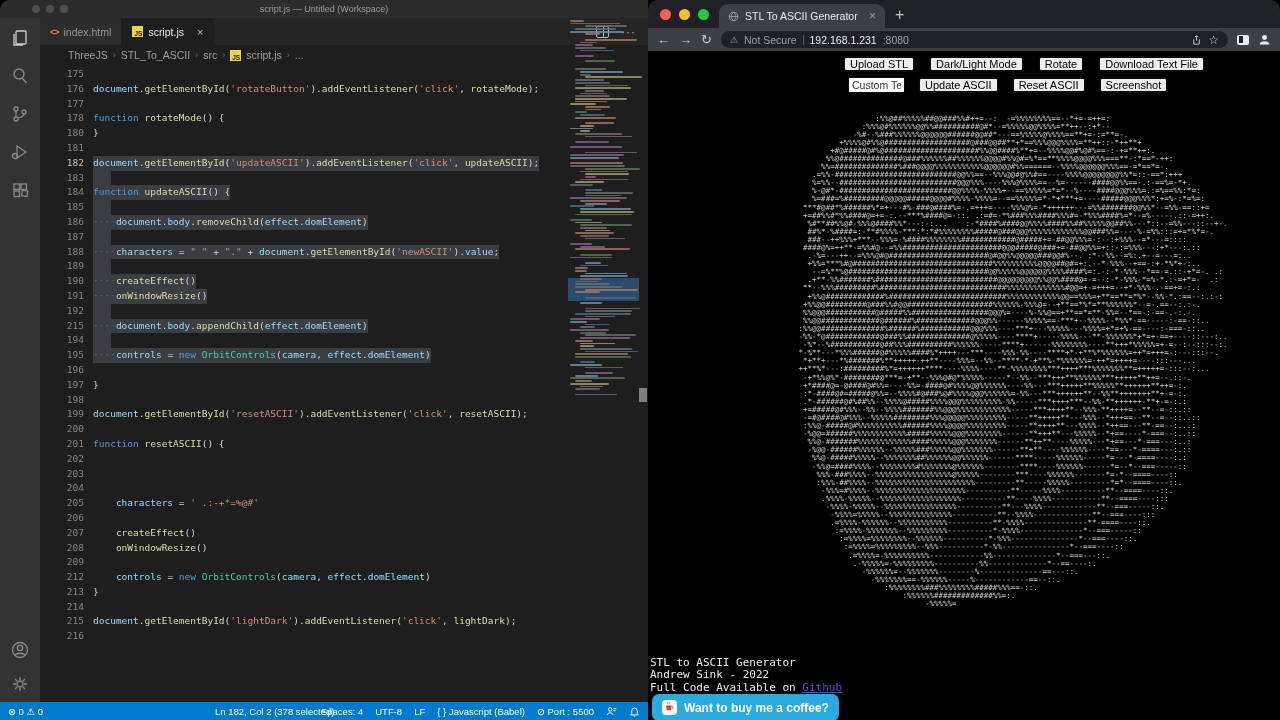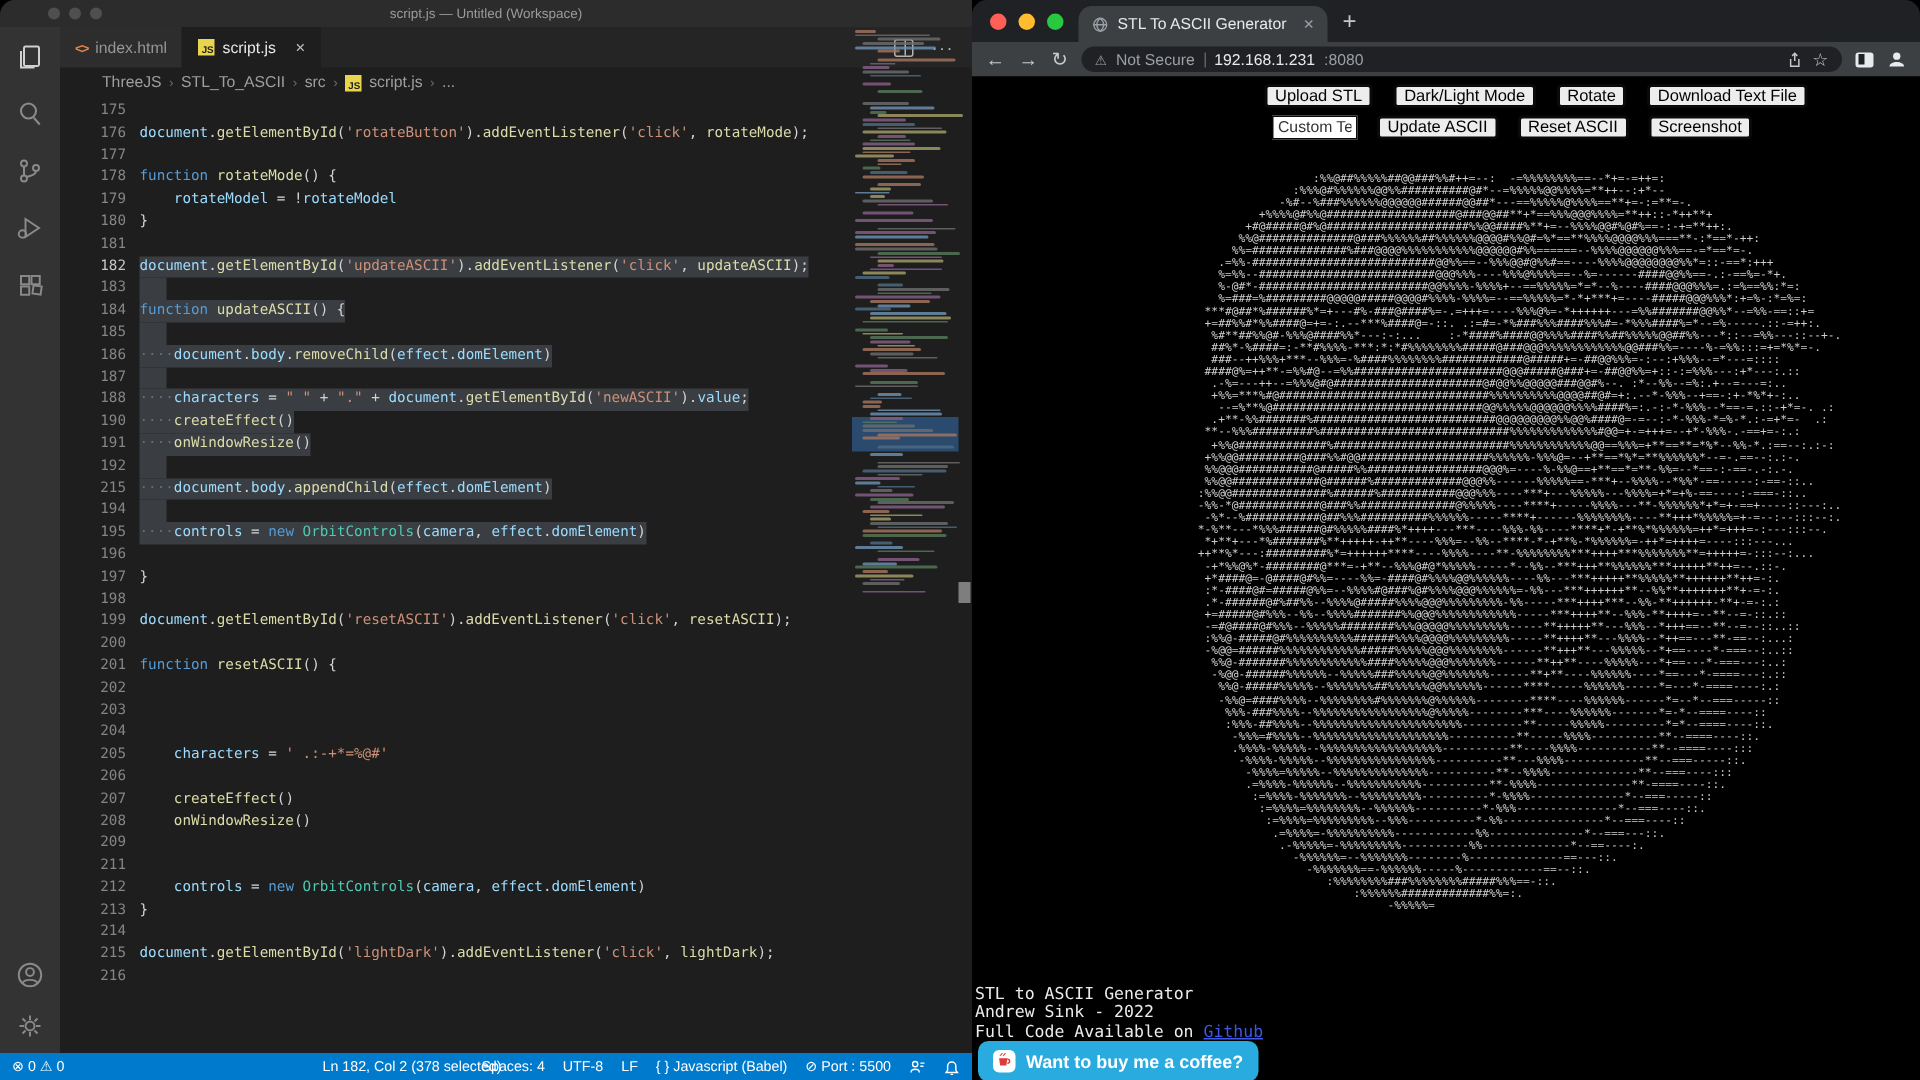--- a/index.html
+++ b/index.html
@@ -186,24 +186,20 @@
           </div>
           <div class="line">
             <span class="num">177</span>
             <span class="txt"></span>
           </div>
           <div class="line">
             <span class="num">178</span>
             <span class="txt"><span class="tk-k">function</span><span class="tk-p"> </span><span class="tk-f">rotateMode</span><span class="tk-p">() {</span></span>
           </div>
           <div class="line">
-            <span class="num">179</span>
-            <span class="txt"><span class="tk-p">    </span><span class="tk-v">rotateModel</span><span class="tk-p"> = !</span><span class="tk-v">rotateModel</span></span>
-          </div>
-          <div class="line">
             <span class="num">180</span>
             <span class="txt"><span class="tk-p">}</span></span>
           </div>
           <div class="line">
             <span class="num">181</span>
             <span class="txt"></span>
           </div>
           <div class="line">
             <span class="num active">182</span>
             <span class="txt sel"><span class="tk-v">document</span><span class="tk-p">.</span><span class="tk-f">getElementById</span><span class="tk-p">(</span><span class="tk-s">'updateASCII'</span><span class="tk-p">).</span><span class="tk-f">addEventListener</span><span class="tk-p">(</span><span class="tk-s">'click'</span><span class="tk-p">, </span><span class="tk-f">updateASCII</span><span class="tk-p">);</span></span>
@@ -226,20 +222,24 @@
           </div>
           <div class="line">
             <span class="num">187</span>
             <span class="txt sel selbox"></span>
           </div>
           <div class="line">
             <span class="num">188</span>
             <span class="txt sel"><span class="tk-w">····</span><span class="tk-v">characters</span><span class="tk-p"> = </span><span class="tk-s">" "</span><span class="tk-p"> + </span><span class="tk-s">"."</span><span class="tk-p"> + </span><span class="tk-v">document</span><span class="tk-p">.</span><span class="tk-f">getElementById</span><span class="tk-p">(</span><span class="tk-s">'newASCII'</span><span class="tk-p">).</span><span class="tk-v">value</span><span class="tk-p">;</span></span>
           </div>
           <div class="line">
+            <span class="num">189</span>
+            <span class="txt sel selbox"></span>
+          </div>
+          <div class="line">
             <span class="num">190</span>
             <span class="txt sel"><span class="tk-w">····</span><span class="tk-f">createEffect</span><span class="tk-p">()</span></span>
           </div>
           <div class="line">
             <span class="num">191</span>
             <span class="txt sel"><span class="tk-w">····</span><span class="tk-f">onWindowResize</span><span class="tk-p">()</span></span>
           </div>
           <div class="line">
             <span class="num">192</span>
             <span class="txt sel selbox"></span>
@@ -302,24 +302,20 @@
           <div class="line">
             <span class="num">207</span>
             <span class="txt"><span class="tk-p">    </span><span class="tk-f">createEffect</span><span class="tk-p">()</span></span>
           </div>
           <div class="line">
             <span class="num">208</span>
             <span class="txt"><span class="tk-p">    </span><span class="tk-f">onWindowResize</span><span class="tk-p">()</span></span>
           </div>
           <div class="line">
             <span class="num">209</span>
-            <span class="txt"></span>
-          </div>
-          <div class="line">
-            <span class="num">211</span>
             <span class="txt"></span>
           </div>
           <div class="line">
             <span class="num">212</span>
             <span class="txt"><span class="tk-p">    </span><span class="tk-v">controls</span><span class="tk-p"> = </span><span class="tk-k">new</span><span class="tk-p"> </span><span class="tk-c">OrbitControls</span><span class="tk-p">(</span><span class="tk-v">camera</span><span class="tk-p">, </span><span class="tk-v">effect</span><span class="tk-p">.</span><span class="tk-v">domElement</span><span class="tk-p">)</span></span>
           </div>
           <div class="line">
             <span class="num">213</span>
             <span class="txt"><span class="tk-p">}</span></span>
           </div>

